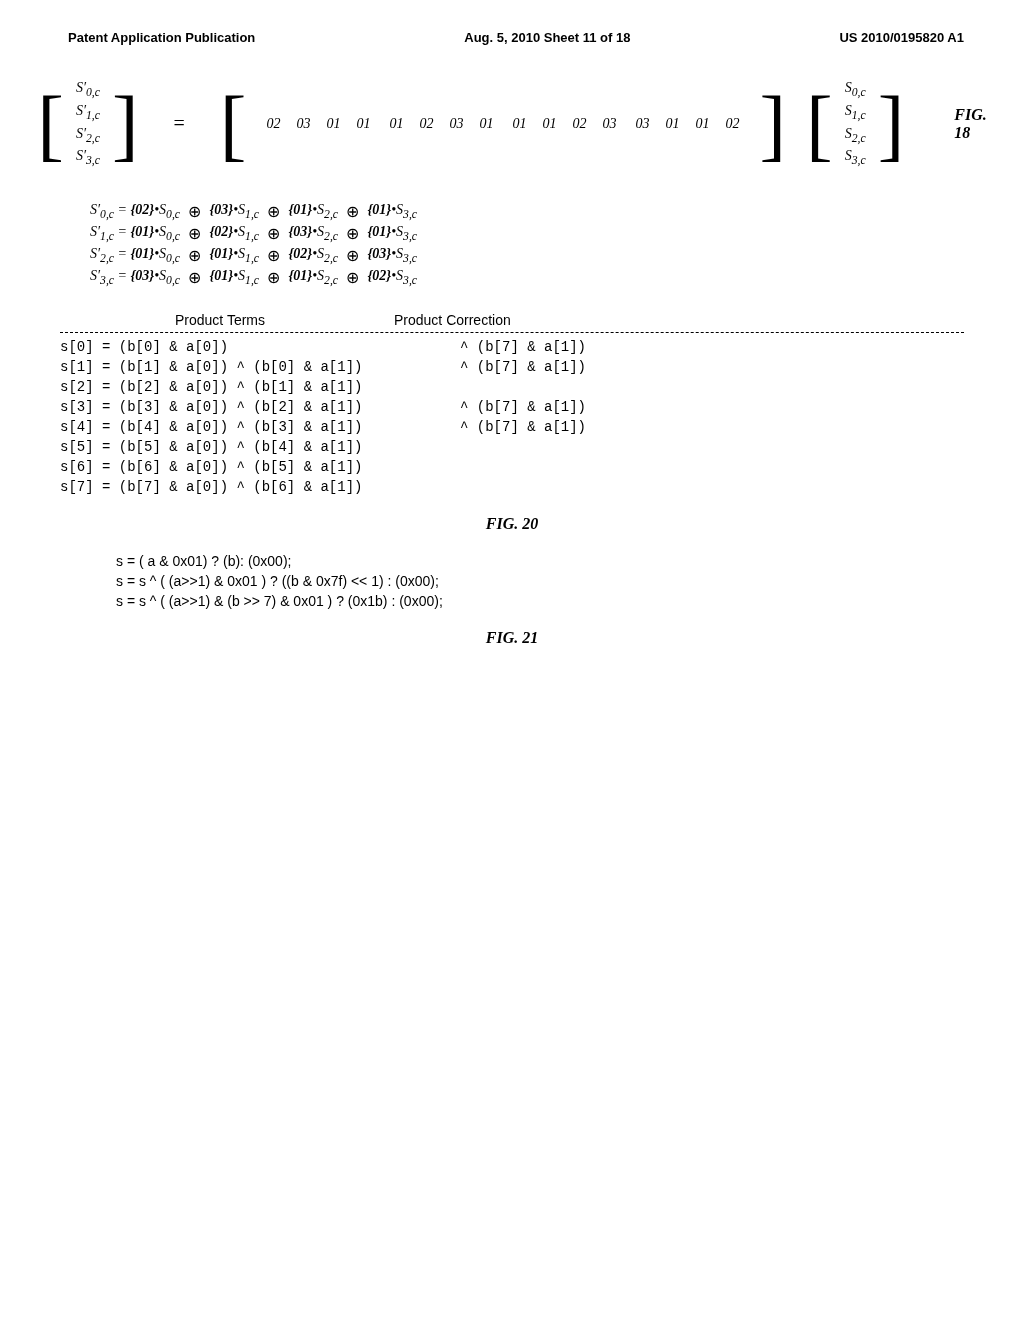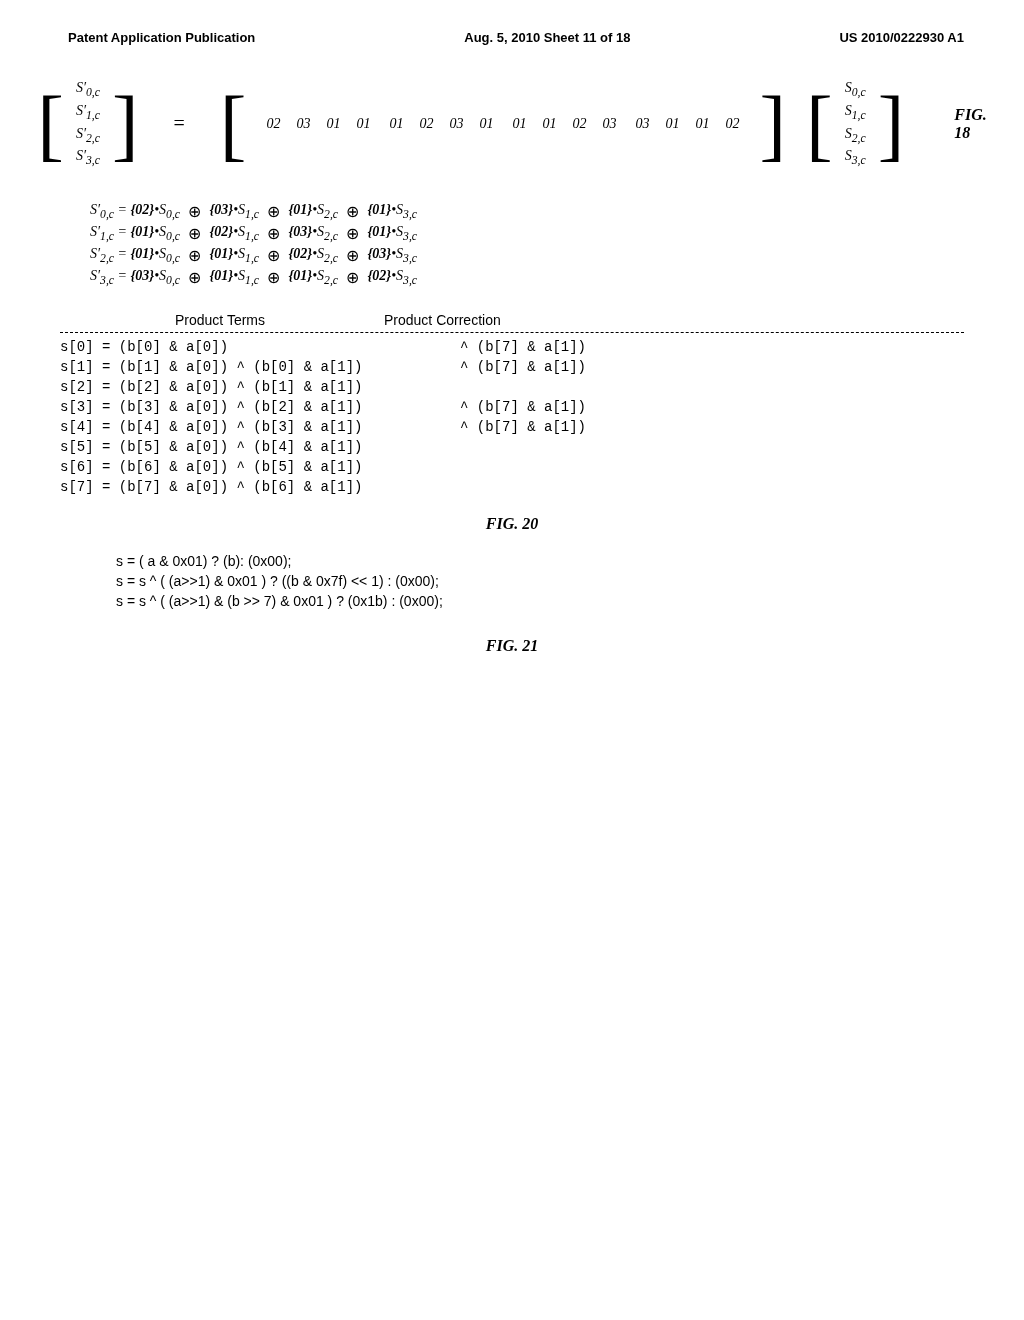--- a/index.html
+++ b/index.html
@@ -135,21 +135,21 @@
       margin: 0 4px;
     }
 
     
     .fig20-section {
       margin: 20px 0;
     }
 
     .table-header {
       display: flex;
-      gap: 4px;
+      gap: 14px;
       margin-bottom: 4px;
     }
 
     .th-product {
       width: 320px;
       font-size: 14px;
       font-family: Arial, sans-serif;
       text-align: center;
     }
 
@@ -193,21 +193,21 @@
 
   </style>
 </head>
 <body>
 
 <div class="page">
 
   <div class="header">
     <span>Patent Application Publication</span>
     <span>Aug. 5, 2010   Sheet 11 of 18</span>
-    <span>US 2010/0222930 A1</span>
+    <span>US 2010/0195820 A1</span>
   </div>
 
   <div class="fig18-section">
 
     <div class="matrix-bracket">
       <span class="bracket-left">[</span>
       <div class="matrix-content">
         <div class="matrix-row">
           <span class="matrix-cell eq-italic">S′<sub>0,c</sub></span>
         </div>
@@ -361,15 +361,15 @@
   </div>
 
   <div class="fig-label">FIG. 20</div>
 
   <div class="fig21-section">
     <div class="code-line">s = ( a &amp; 0x01) ? (b): (0x00);</div>
     <div class="code-line">s = s ^ ( (a&gt;&gt;1) &amp; 0x01 ) ? ((b &amp; 0x7f) &lt;&lt; 1) : (0x00);</div>
     <div class="code-line">s = s ^ ( (a&gt;&gt;1) &amp; (b &gt;&gt; 7) &amp; 0x01 ) ? (0x1b) : (0x00);</div>
   </div>
 
-  <div class="fig-label" style="margin-top: 28px;">FIG. 21</div>
+  <div class="fig-label" style="margin-top: 20px;">FIG. 21</div>
 
 </div>
 
 </body></html>

